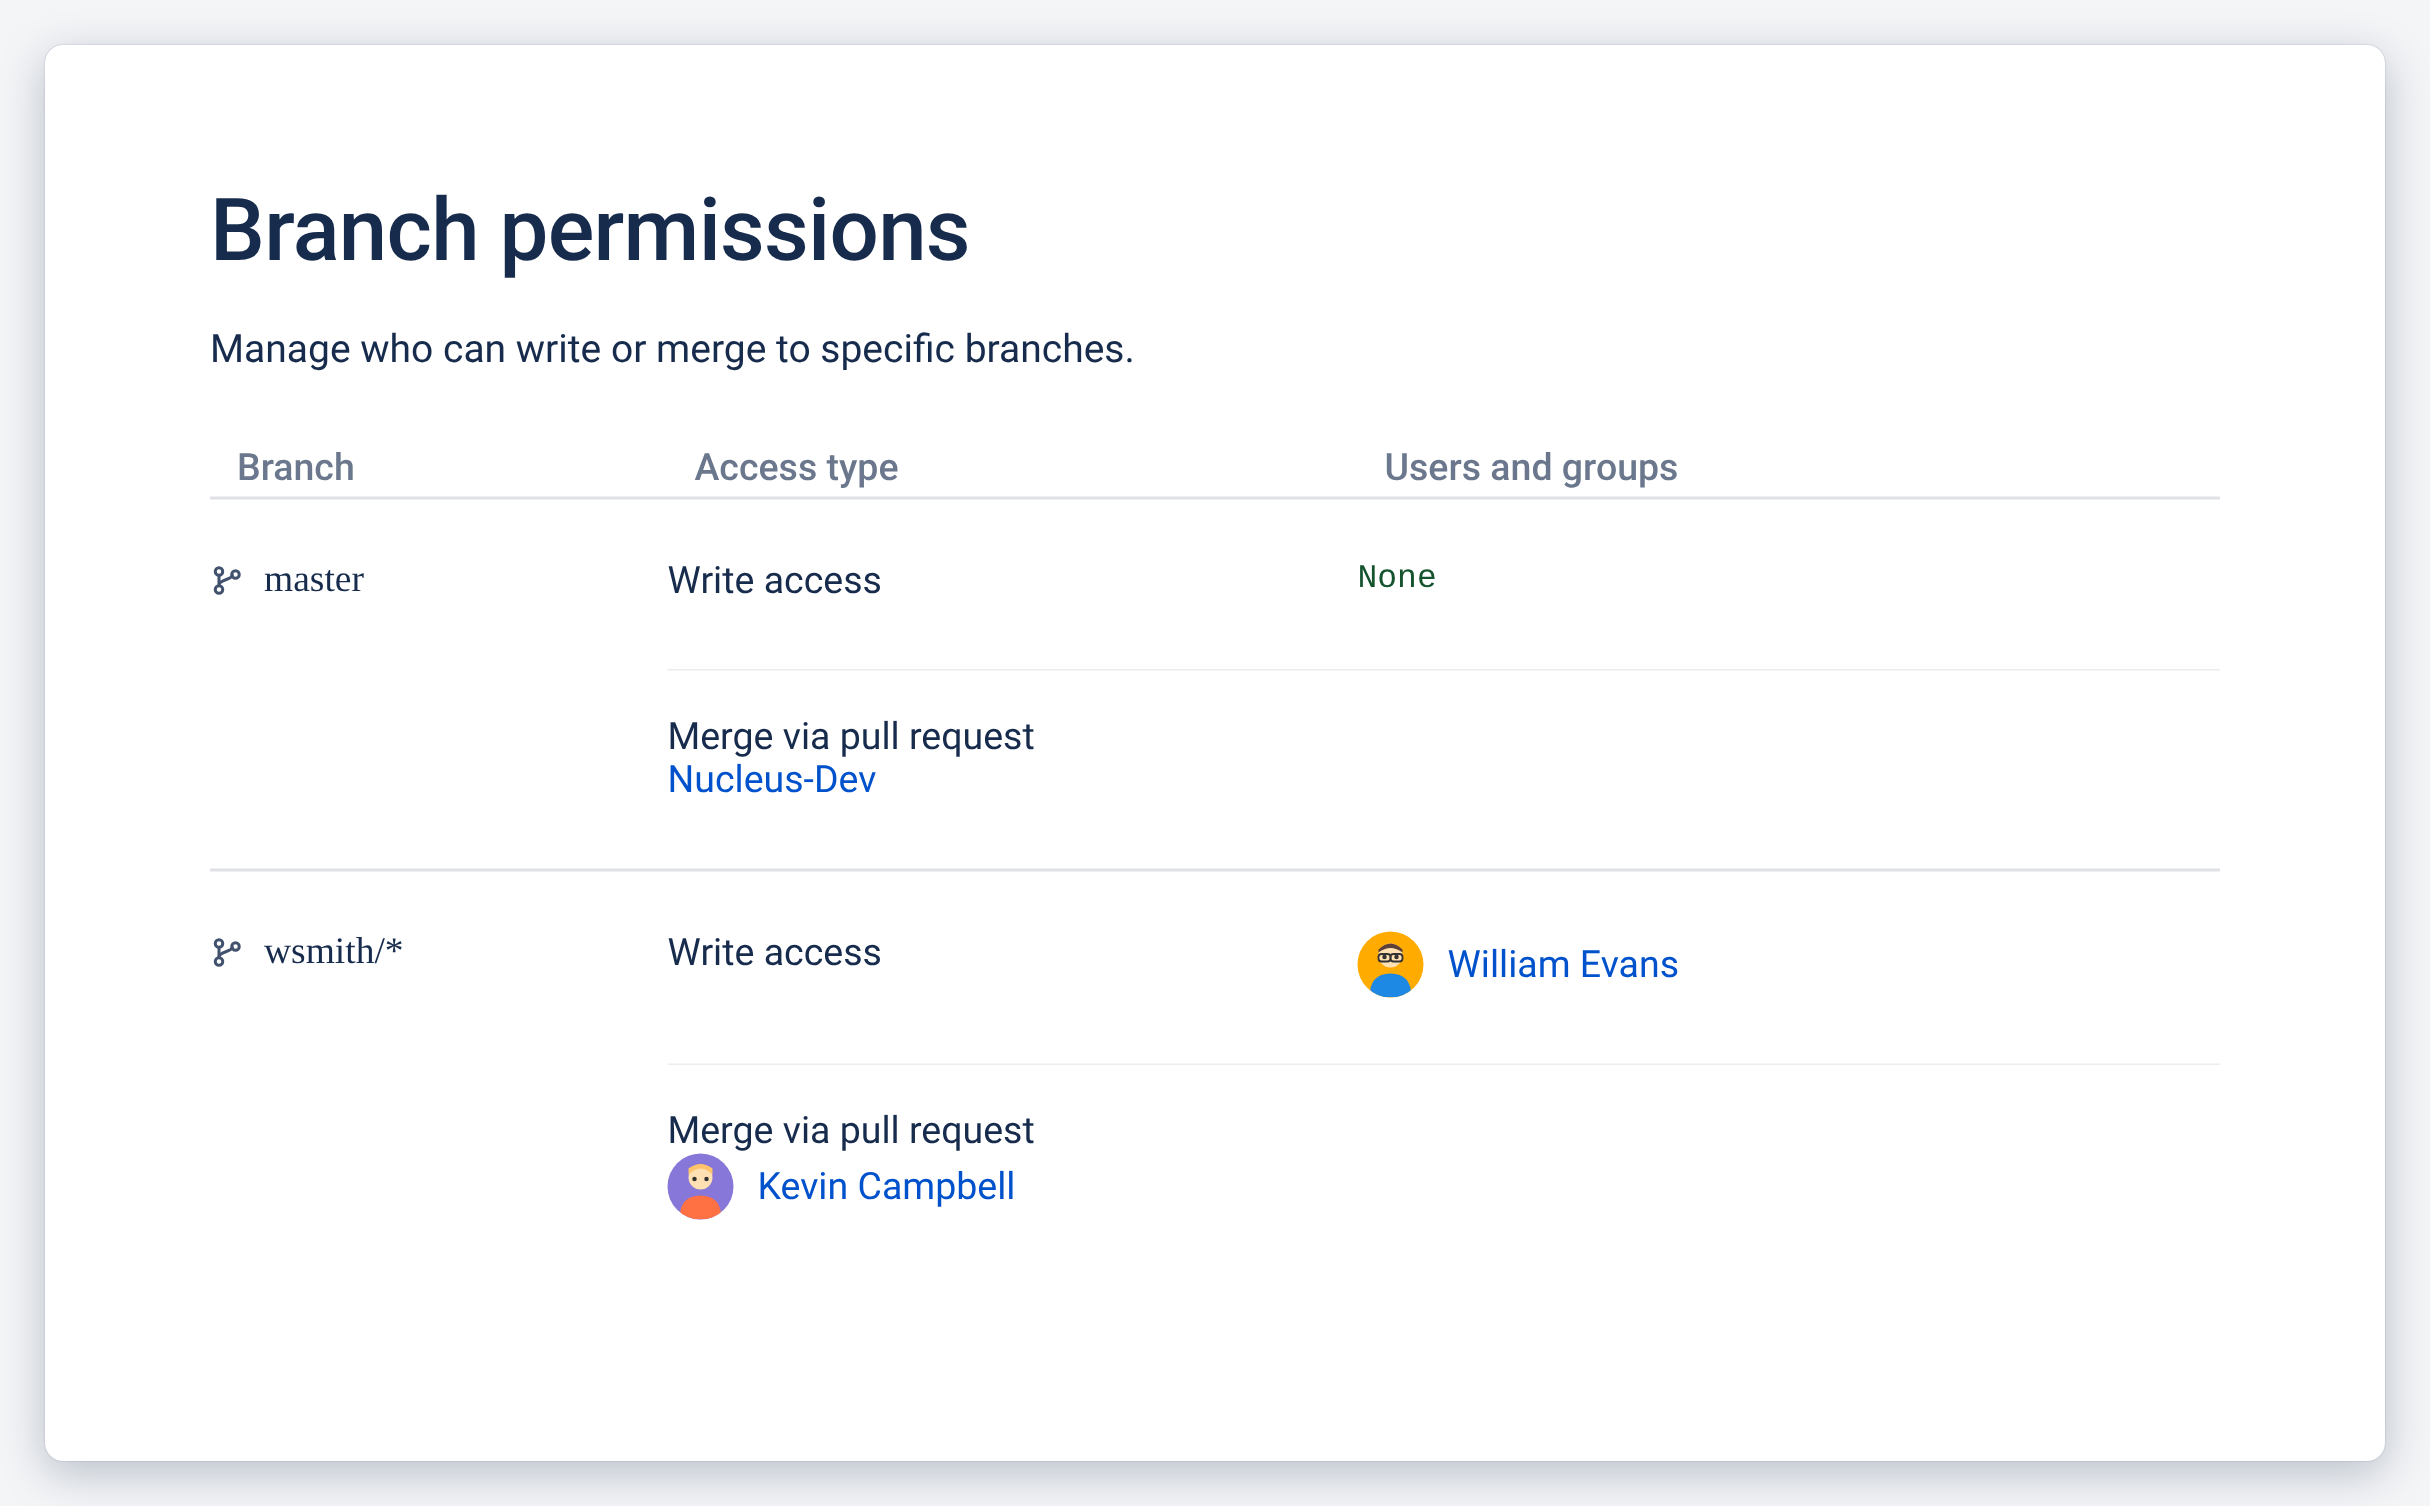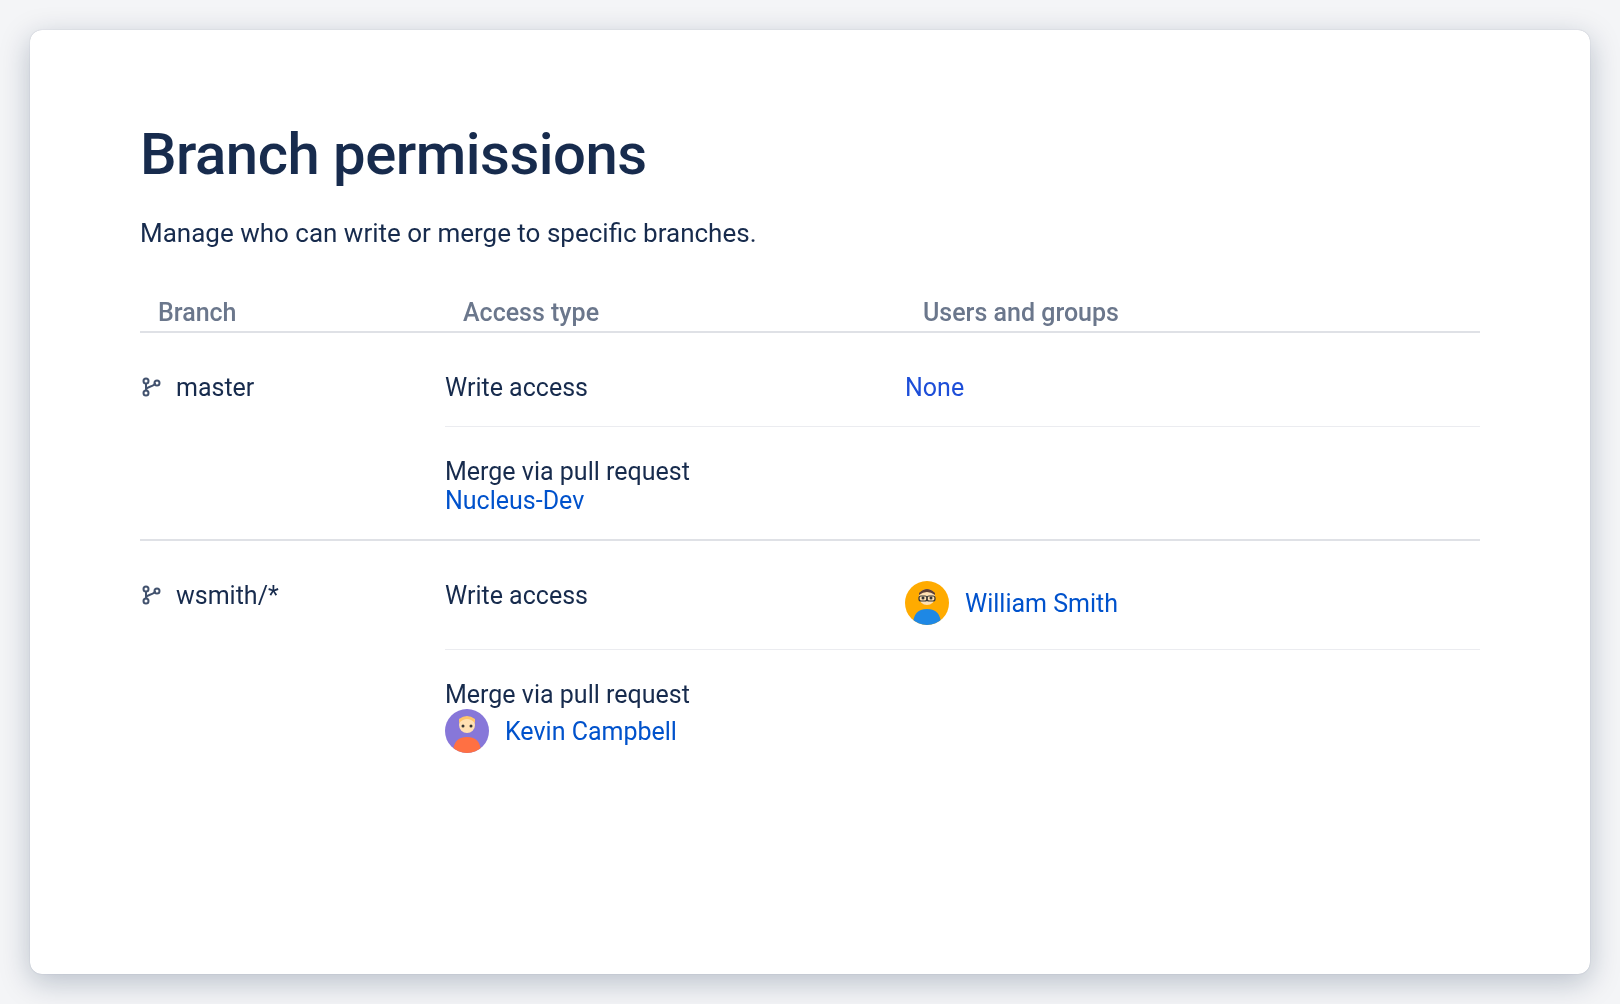--- a/index.html
+++ b/index.html
@@ -64,35 +64,36 @@
       padding-top: 35px;
     }
     .branch-row:last-child {
       border-bottom: none;
     }
     .branch-cell {
       display: flex;
       align-items: flex-start;
       gap: 12px;
       padding-top: 5px;
+      font-family: Liberation Serif, serif;
     }
     .branch-icon {
       flex-shrink: 0;
       margin-top: 2px;
     }
     .branch-name {
       font-size: 25px;
       color: #172b4d;
     }
     .access-rows {
       flex: 1;
     }
     .access-row {
       display: flex;
-      padding-bottom: 24px;
+      padding-bottom: 44px;
       border-bottom: 1px solid #ebecf0;
       padding-top: 5px;
     }
     .access-row + .access-row {
       padding-top: 30px;
       flex-direction: column;
     }
     .access-row:last-child {
       border-bottom: none;
     }
@@ -102,22 +103,23 @@
       font-size: 25px;
       color: #172b4d;
     }
     .users-cell {
       flex: 1;
       display: flex;
       flex-direction: column;
       gap: 20px;
     }
     .user-none {
-      font-size: 25px;
-      color: #1d4ed8;
+      font-size: 22px;
+      color: #14532d;
+      font-family: Liberation Mono, monospace;
     }
     .user-link {
       font-size: 25px;
       font-weight: 400;
       color: #0052cc;
       text-decoration: none;
     }
     .user-entry {
       display: flex;
       align-items: center;
@@ -210,21 +212,21 @@
                 <svg viewBox="0 0 44 44">
                   <circle cx="22" cy="16" r="8" fill="#ffe0b2"></circle>
                   <path d="M14 14 Q22 8 30 14 L30 12 Q22 4 14 12 Z" fill="#5d4037"></path>
                   <circle cx="18" cy="17" r="1.5" fill="#333"></circle>
                   <circle cx="26" cy="17" r="1.5" fill="#333"></circle>
                   <rect x="14" y="15" width="8" height="5" rx="2" fill="none" stroke="#333" stroke-width="1.2"></rect>
                   <rect x="22" y="15" width="8" height="5" rx="2" fill="none" stroke="#333" stroke-width="1.2"></rect>
                   <path d="M8 44 Q8 28 22 28 Q36 28 36 44 Z" fill="#1e88e5"></path>
                 </svg>
               </span>
-              <a href="#" class="user-link">William Smith</a>
+              <a href="#" class="user-link">William Evans</a>
             </div>
           </div>
         </div>
         <div class="access-row">
           <div class="access-type">Merge via pull request</div>
           <div class="users-cell">
             <div class="user-entry">
               <span class="avatar avatar-purple">
                 <svg viewBox="0 0 44 44">
                   <circle cx="22" cy="16" r="8" fill="#ffe0b2"></circle>

